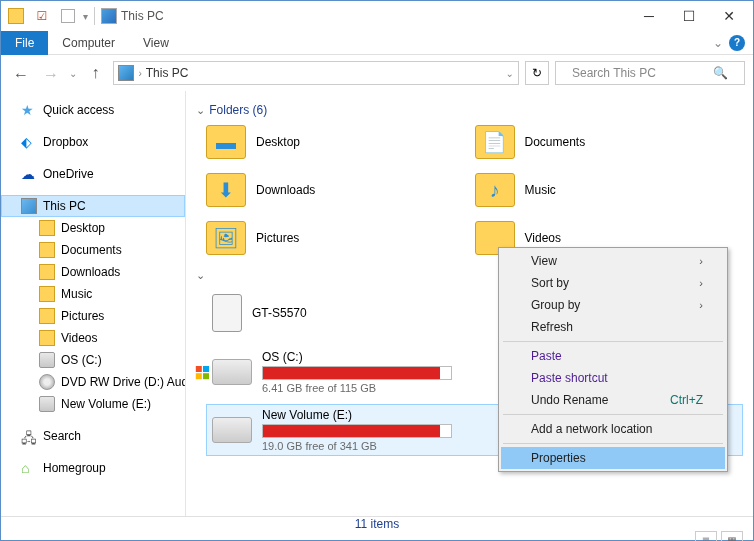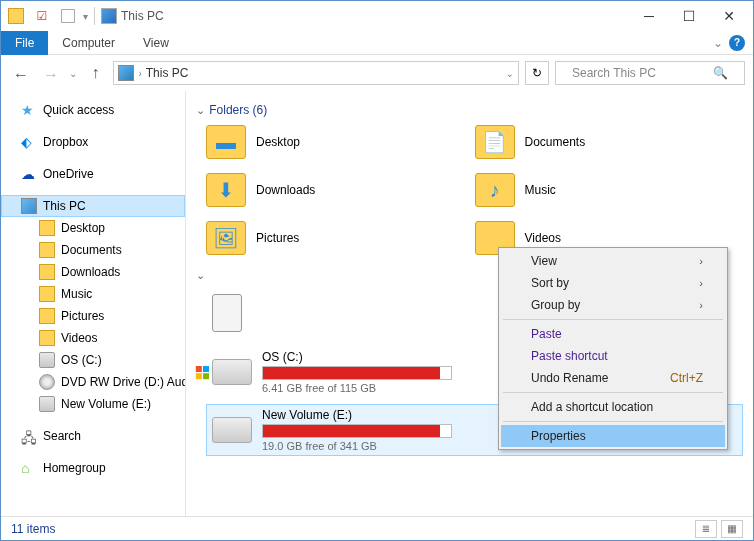--- a/index.html
+++ b/index.html
@@ -73,24 +73,24 @@
 .drive-bar-fill { height: 100%; background: #d22; }
 .drive-sub { color: #6a6a6a; font-size: 11px; }
 
 
 .ctx { position: absolute; left: 498px; top: 247px; width: 230px; background: #f0f0f0; border: 1px solid #a0a0a0; box-shadow: 2px 2px 4px rgba(0,0,0,.25); padding: 2px; z-index: 50; }
 .ctx-item { display: flex; align-items: center; padding: 4px 22px 4px 30px; color: #222; position: relative; }
 .ctx-item.hover { background: #90c8f6; }
 .ctx-item.disabled { color: #4c1d95; }
 .ctx-sep { border-top: 1px solid #d0d0d0; margin: 3px 2px; }
 .ctx-item .sub { margin-left: auto; color: #555; font-size: 11px; }
-.ctx-item .shortcut { margin-left: auto; color: #a16207; }
-
-
-.statusbar { height: 24px; border-top: 1px solid #e0e0e0; display: flex; align-items: center; padding: 0 10px; color: #1e3e8f; }
+.ctx-item .shortcut { margin-left: auto; color: #0f766e; }
+
+
+.statusbar { height: 24px; border-top: 1px solid #e0e0e0; display: flex; align-items: center; padding: 0 10px; color: #1e3e8f; flex-direction: column; }
 .view-icons { margin-left: auto; display: flex; gap: 4px; }
 .view-btn { width: 22px; height: 18px; border: 1px solid #ccc; display: flex; align-items: center; justify-content: center; font-size: 10px; color: #666; }
 
 
 .watermark { position: absolute; left: 0; bottom: -6px; font-size: 80px; color: rgba(160,160,160,.25); font-weight: 300; letter-spacing: -4px; pointer-events: none; z-index: -1; }
 </style>
 </head>
 <body>
 
 <div class="window">
@@ -255,20 +255,23 @@
             <span>Videos</span>
           </div>
       </div>
 
       <div class="group-header">
           <span class="chev">⌄</span>
         </div>
       <div class="drive-list">
         <div class="drive-item">
           <div class="phone-icon"></div>
+          <div class="drive-info">
+              <div>GT-S5570</div>
+            </div>
         </div>
         <div class="drive-item" style="margin-top:10px">
           <div class="hdd-icon os"></div>
           <div class="drive-info">
             <div>OS (C:)</div>
             <div class="drive-bar">
                 <div class="drive-bar-fill" style="width:94%"></div>
               </div>
             <div class="drive-sub">6.41 GB free of 115 GB</div>
           </div>
@@ -295,34 +298,37 @@
         <span class="sub">›</span>
       </div>
     <div class="ctx-item">
         <span>Sort by</span>
         <span class="sub">›</span>
       </div>
     <div class="ctx-item">
         <span>Group by</span>
         <span class="sub">›</span>
       </div>
+    <div class="ctx-item">
+        <span>Refresh</span>
+      </div>
     <div class="ctx-sep"></div>
     <div class="ctx-item disabled">
         <span>Paste</span>
       </div>
     <div class="ctx-item disabled">
         <span>Paste shortcut</span>
       </div>
     <div class="ctx-item">
         <span>Undo Rename</span>
         <span class="shortcut">Ctrl+Z</span>
       </div>
     <div class="ctx-sep"></div>
     <div class="ctx-item">
-        <span>Add a shortcut location</span>
+        <span>Add a network location</span>
       </div>
     <div class="ctx-sep"></div>
     <div class="ctx-item hover">
         <span>Properties</span>
       </div>
   </div>
 
   <div class="statusbar">
     <span>11 items</span>
     <div class="view-icons">

